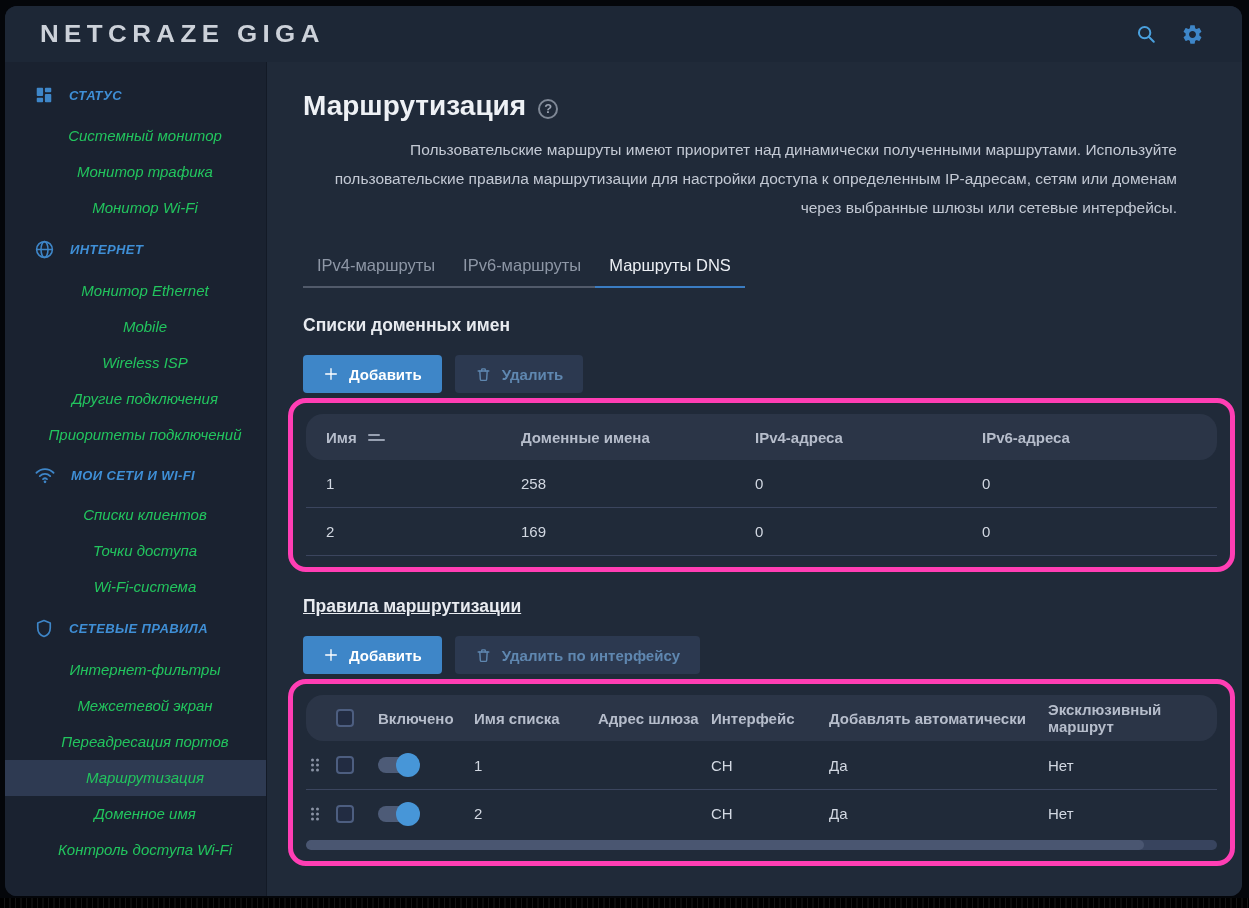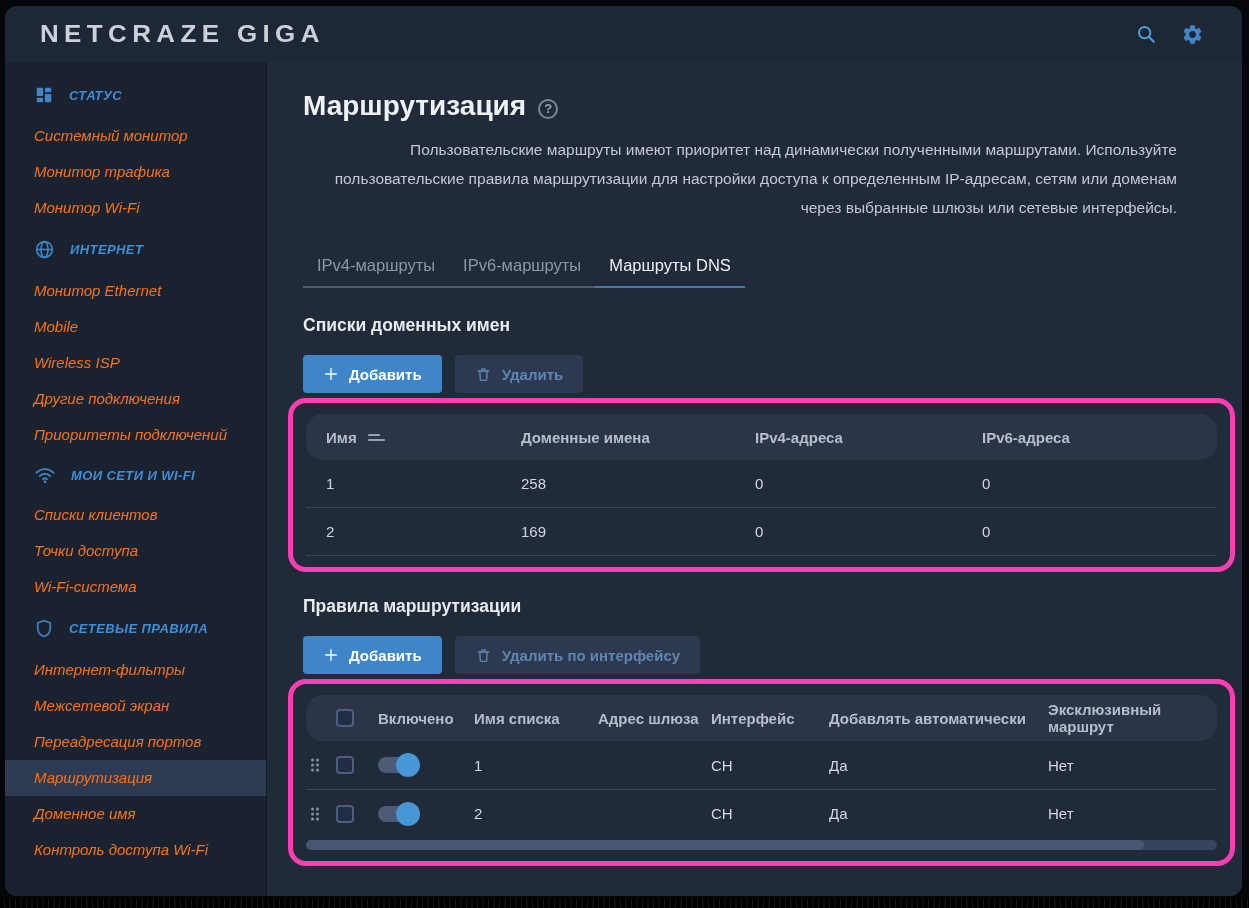--- a/index.html
+++ b/index.html
@@ -33,22 +33,22 @@
   
   .appbody { flex:1; display:flex; min-height:0; }
   .sidebar {
     width:262px; flex-shrink:0; background:#1a2230;
     border-right:1px solid #131a26; padding-top:10px; overflow:hidden;font-style:italic;
   }
   .section-header { display:flex; align-items:center; gap:15px; padding:13px 8px 13px 29px; }
   .section-header svg { flex-shrink:0; }
   .section-label { color:#3f8fd6; font-size:13px; font-weight:700; letter-spacing:.4px; }
   .side-item {
-    padding:9px 10px 9px 29px; color:#f97316; font-size:15px;
-    line-height:18px; cursor:pointer; white-space:nowrap;
+    padding:9px 10px 9px 29px; color:#22c55e; font-size:15px;
+    line-height:18px; cursor:pointer; white-space:nowrap;text-align:center;
   }
   .side-item.active { background:#2e3a52; }
 
   .main {
     flex:1; background:#202a39;
     padding:28px 16px 0 36px; overflow:hidden; position:relative;
   }
   .title-row { display:flex; align-items:center; gap:12px; }
   .page-title { color:#eef1f5; font-size:28px; font-weight:700; }
   .help-circle {
@@ -74,21 +74,21 @@
     text-align:right;
   }
   .btn-primary { background:#3e86c8; color:#ffffff; }
   .btn-secondary { background:#2c3950; color:#5f87b0; }
 
   .pink-box {
     width:947px; margin:5px 0 0 -15px;
     border:5px solid #ff3eb4; border-radius:18px;
     padding:11px 13px;
   }
-  .pink-box + .section-heading { margin-top:24px; }
+  .pink-box + .section-heading { margin-top:24px;text-decoration:underline; }
 
   
   .t-head {
     display:flex; align-items:center; height:46px; background:#2b3547;
     color:#b6bdcb; font-size:15px; font-weight:700;border-radius:17px;
   }
   .t-row { display:flex; align-items:center; height:48px; color:#d2d8e2; font-size:15px; }
 
   
   .t1 .t-row { border-bottom:1px solid #3b455e; }

